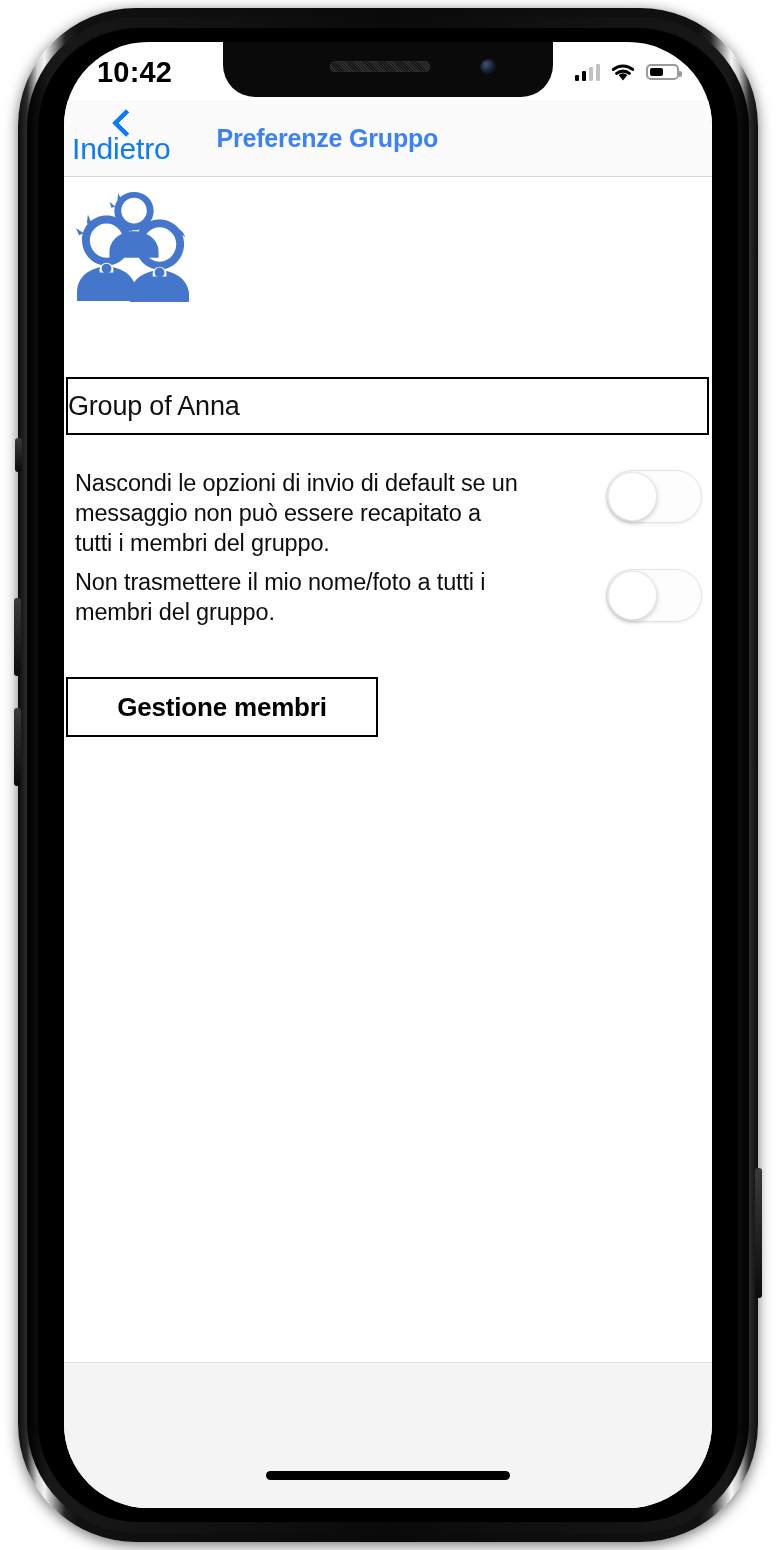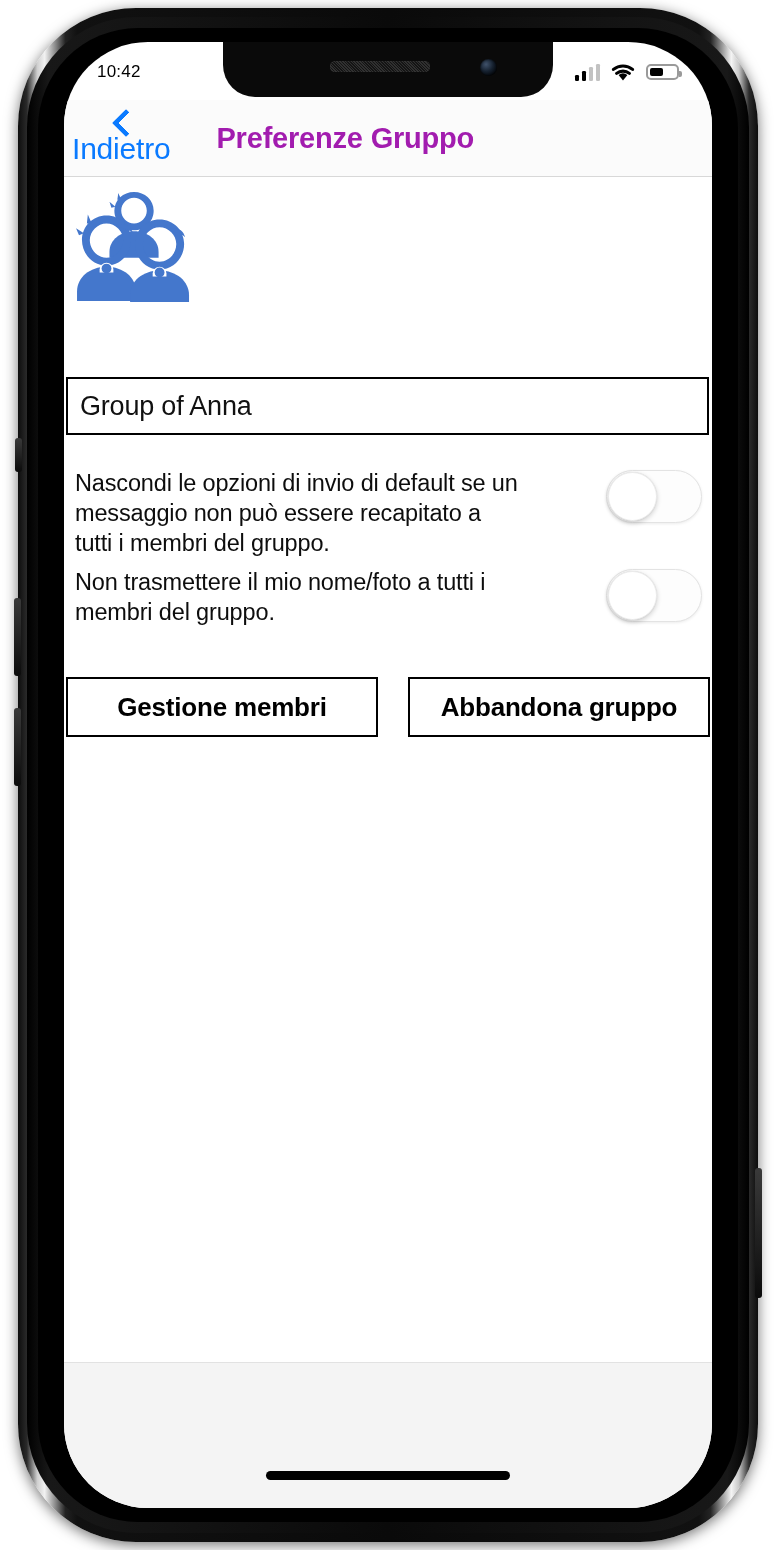--- a/index.html
+++ b/index.html
@@ -118,22 +118,22 @@
     width: 648px;
     height: 58px;
     z-index: 30;
     display: flex;
     align-items: center;
     justify-content: space-between;
     padding: 0 33px;
     box-sizing: border-box;
   }
   .sb-time {
-    font-size: 17px;
-    font-weight: normal;
+    font-size: 29px;
+    font-weight: bold;
     color: #000;
     letter-spacing: .2px;
     margin-top: 2px;
   }
   .sb-right {
     display: flex;
     align-items: center;
     gap: 10px;
     margin-top: 2px;
   }
@@ -204,23 +204,23 @@
     border-bottom: 5px solid #0a7aff;
     transform: rotate(45deg);
     border-radius: 1px;
   }
   .nav-back-label {
     font-size: 30px;
     color: #0a7aff;
     letter-spacing: -.2px;
   }
   .nav-title {
-    font-size: 29px;
+    font-size: 25px;
     font-weight: bold;
-    color: #a21caf;
+    color: #3b82f6;
     margin-left: 46px;
     letter-spacing: -.2px;
   }
   .nav-sep {
     position: absolute;
     left: 0; top: 134px;
     width: 648px;
     height: 1px;
     background: #d8d8d8;
     z-index: 19;
@@ -248,21 +248,20 @@
     position: absolute;
     left: 2px;
     top: 200px;
     width: 643px;
     height: 58px;
     box-sizing: border-box;
     border: 2px solid #000;
     background: #fff;
     display: flex;
     align-items: center;
-    padding-left: 12px;
   }
   .name-field span {
     font-size: 27px;
     color: #111;
     letter-spacing: -.2px;
   }
 
   .pref-row {
     position: absolute;
     left: 0;
@@ -451,21 +450,18 @@
         <div class="pref-text">Non trasmettere il mio nome/foto a tutti i
 membri del gruppo.</div>
         <div class="toggle">
           <div class="knob"></div>
         </div>
       </div>
 
       <div class="action-btn" id="btn-manage">
         <span>Gestione membri</span>
       </div>
-      <div class="action-btn" id="btn-leave">
-        <span>Abbandona gruppo</span>
-      </div>
     </div>
 
     <div class="safe-area"></div>
     <div class="home-indicator"></div>
   </div>
 </div>
 
 </body></html>

